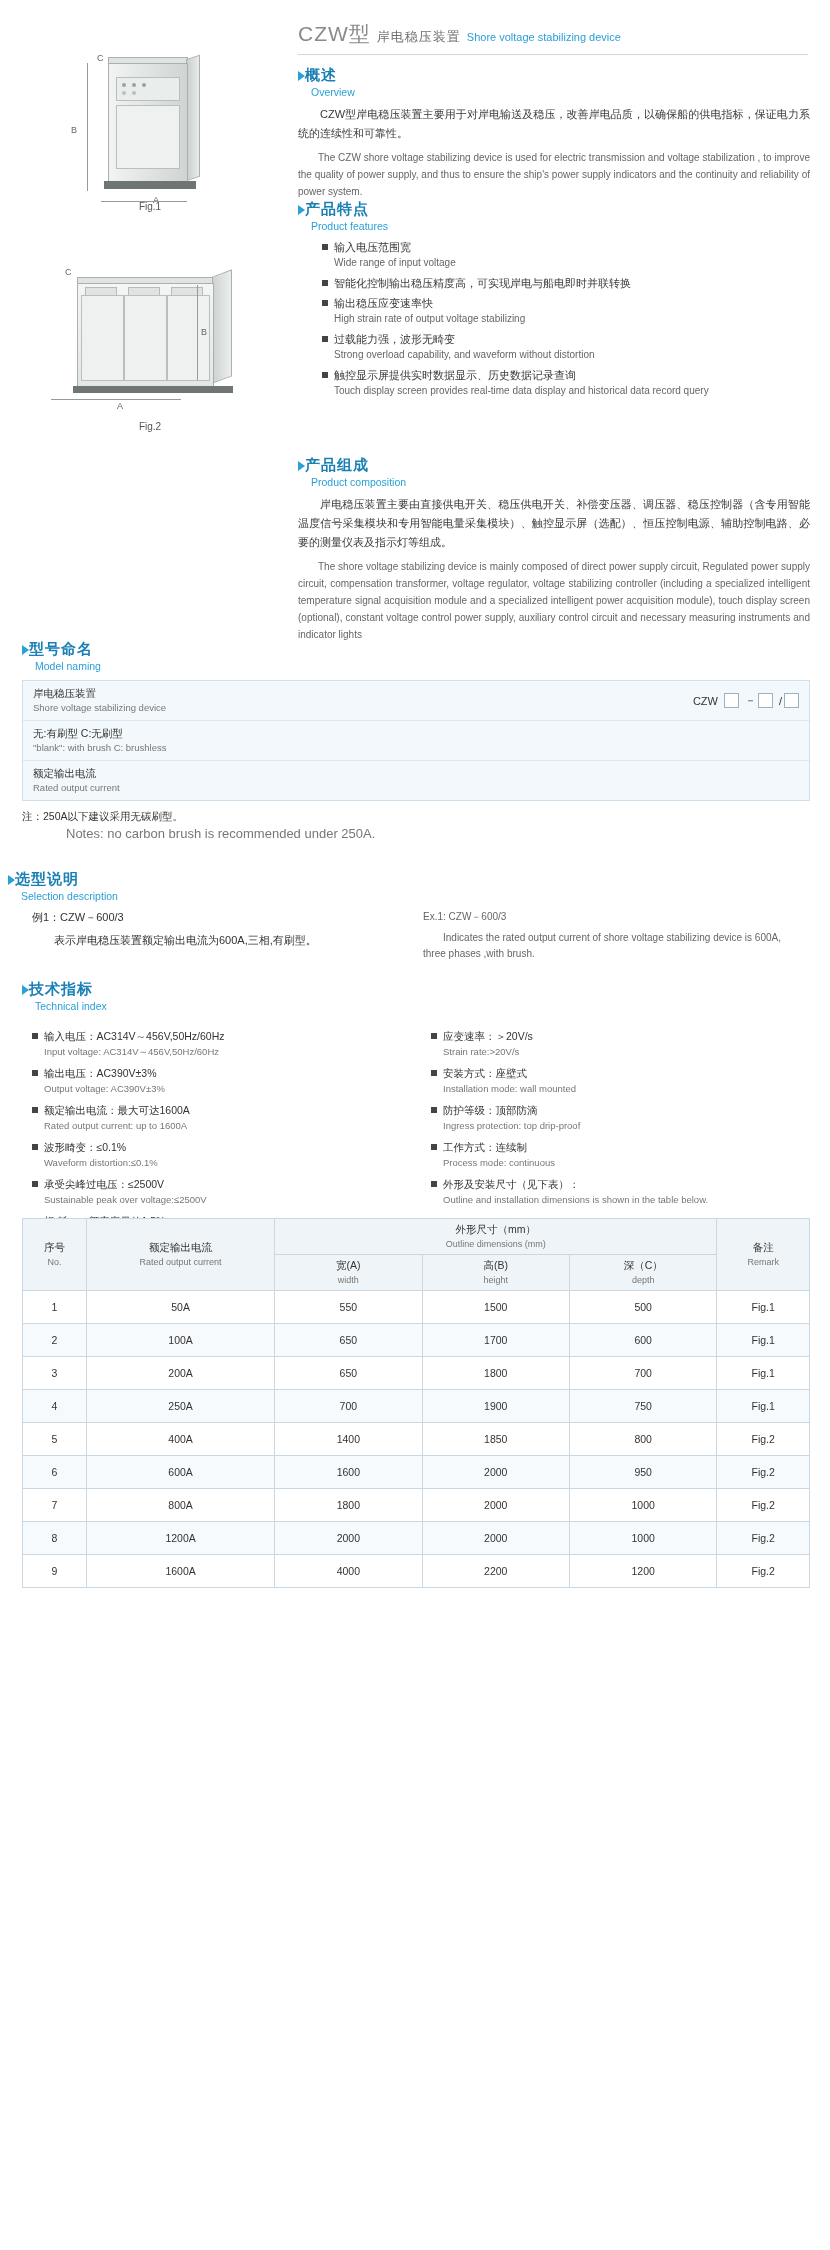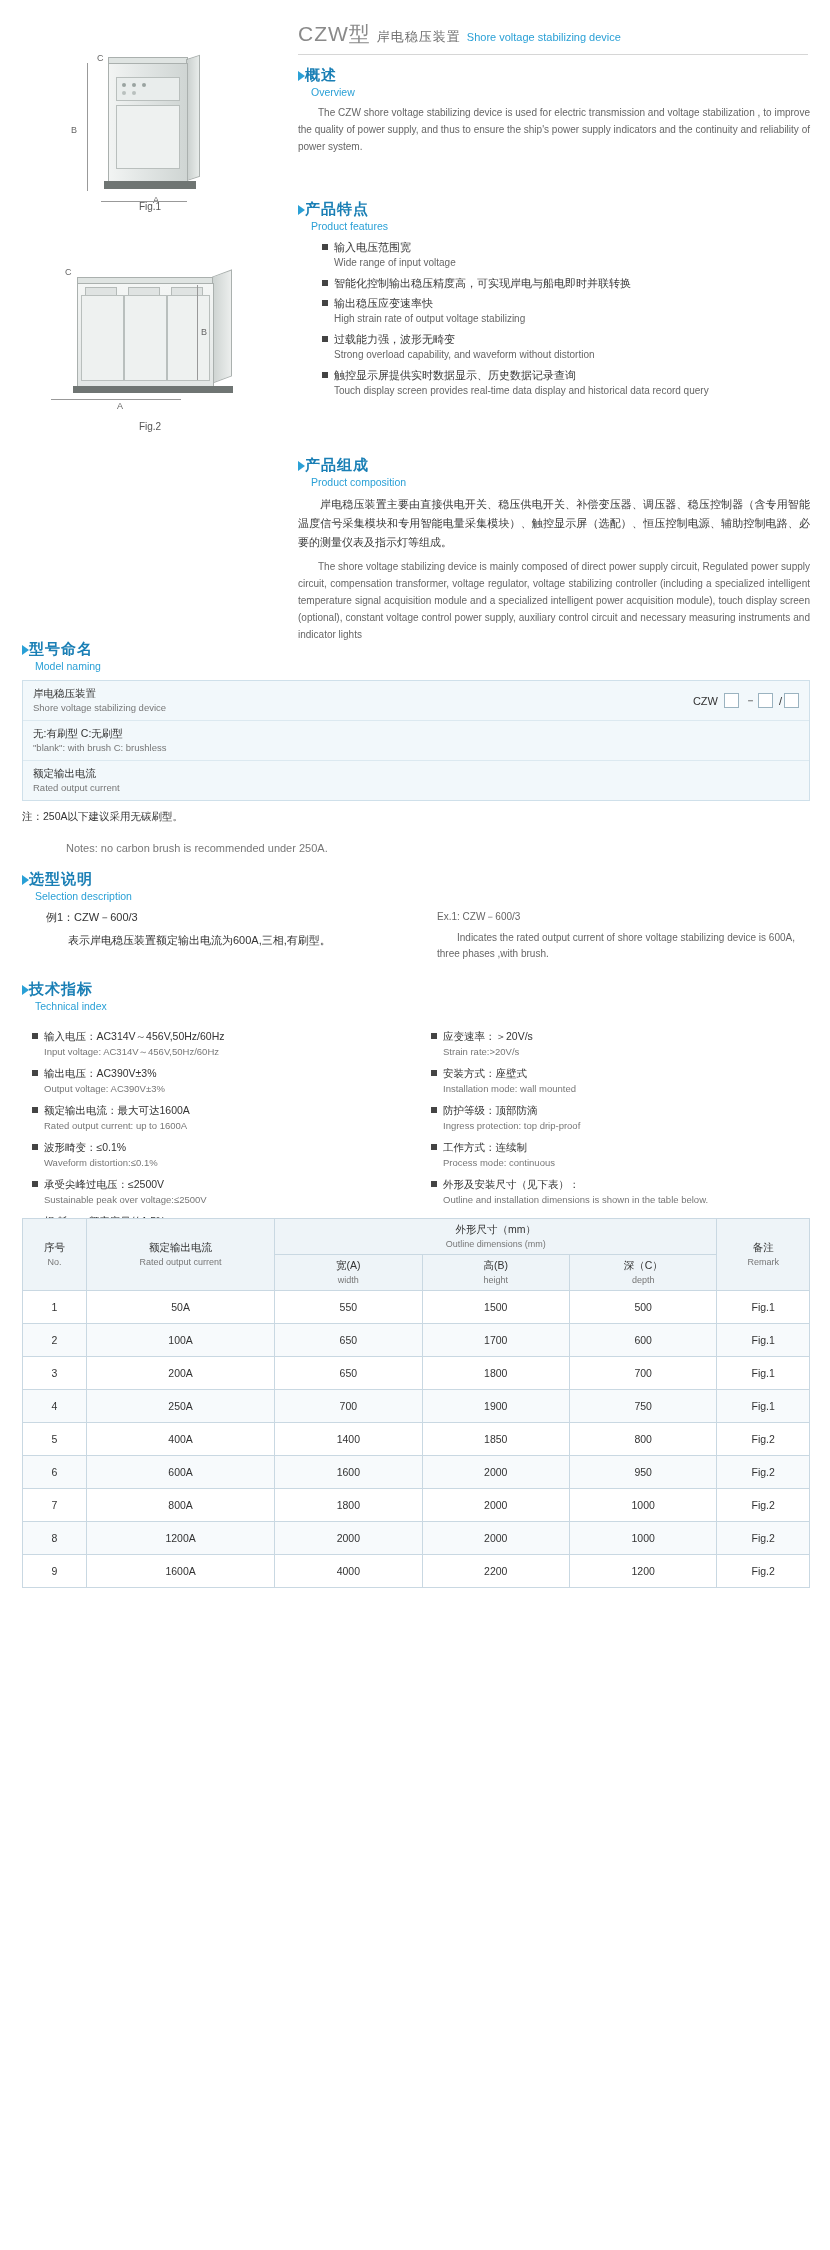--- a/index.html
+++ b/index.html
@@ -76,21 +76,21 @@
   .naming-box{border:1px solid #cfe0ea;background:#f2f8fb;}
   .nrow{display:flex;border-bottom:1px solid #dce9f0;min-height:30px;}
   .nrow:last-child{border-bottom:none;}
   .nrow .lbl{padding:5px 10px;flex:1;}
   .nrow .lbl .c{font-size:10.5px;color:#333;line-height:15px;}
   .nrow .lbl .e{font-size:9.5px;color:#777;line-height:14px;}
   .codecell{width:170px;display:flex;align-items:center;gap:6px;padding-right:10px;font-size:11px;color:#333;justify-content:flex-end;}
   .codebox{display:inline-block;width:13px;height:13px;border:1px solid #9bb3c0;background:#fff;}
 
   .note-cn{font-size:10.5px;color:#333;margin-top:9px;}
-  .note-en{font-size:11px;color:#777;margin-top:18px;padding-left:44px;}
+  .note-en{font-size:13px;color:#777;margin-top:2px;padding-left:44px;}
 
   
   .seldesc{display:flex;gap:18px;margin-top:8px;}
   .seldesc .col{flex:1;}
   .seldesc .c1{font-size:11px;color:#333;}
   .seldesc .c2{font-size:11px;color:#333;margin-top:6px;text-indent:2em;line-height:18px;}
   .seldesc .e1{font-size:10px;color:#666;}
   .seldesc .e2{font-size:10px;color:#666;margin-top:6px;text-indent:2em;line-height:16px;}
 
   
@@ -170,20 +170,21 @@
     </div>
     <div class="cap">Fig.2</div>
   </div>
 
   <div class="rcol" style="top:66px;">
     <div class="sec-head">
       <div class="tri"></div>
       <div class="sec-cn">概述</div>
     </div>
     <div class="sec-en">Overview</div>
+    <p class="cn">CZW型岸电稳压装置主要用于对岸电输送及稳压，改善岸电品质，以确保船的供电指标，保证电力系统的连续性和可靠性。</p>
     <p class="en">The CZW shore voltage stabilizing device is used for electric transmission and voltage stabilization , to improve the quality of power supply, and thus to ensure the ship's power supply indicators and  the continuity and reliability of power system.</p>
   </div>
 
   <div class="rcol" style="top:200px;">
     <div class="sec-head">
       <div class="tri"></div>
       <div class="sec-cn">产品特点</div>
     </div>
     <div class="sec-en">Product features</div>
 
@@ -272,21 +273,21 @@
           <div class="c">额定输出电流</div>
           <div class="e">Rated output current</div>
         </div>
       </div>
     </div>
 
     <div class="note-cn">注：250A以下建议采用无碳刷型。</div>
     <div class="note-en">Notes: no carbon brush is recommended under 250A.</div>
   </div>
 
-  <div style="position:absolute;left:22px;top:870px;width:788px;">
+  <div style="position:absolute;left:8px;top:870px;width:788px;">
     <div class="sec-head">
       <div class="tri"></div>
       <div class="sec-cn">选型说明</div>
     </div>
     <div class="sec-en">Selection description</div>
 
     <div class="seldesc" style="margin-left:24px;">
       <div class="col">
         <div class="c1">例1：CZW－600/3</div>
         <div class="c2">表示岸电稳压装置额定输出电流为600A,三相,有刷型。</div>

